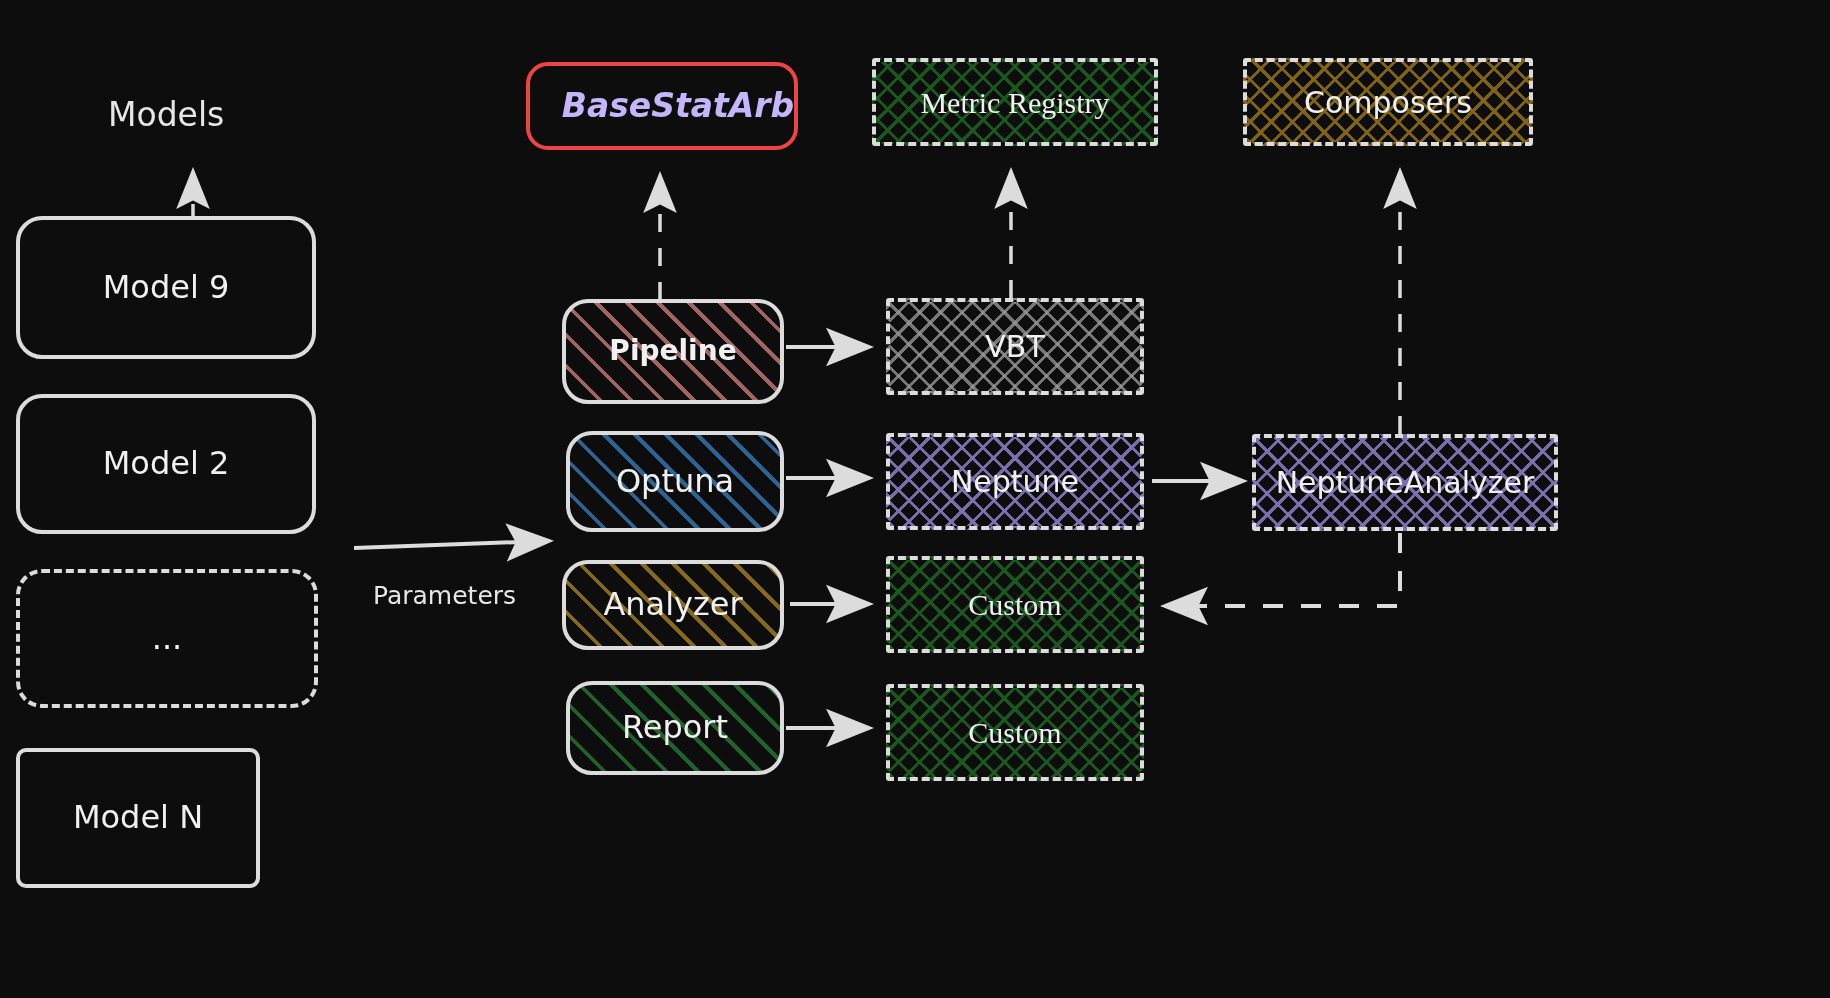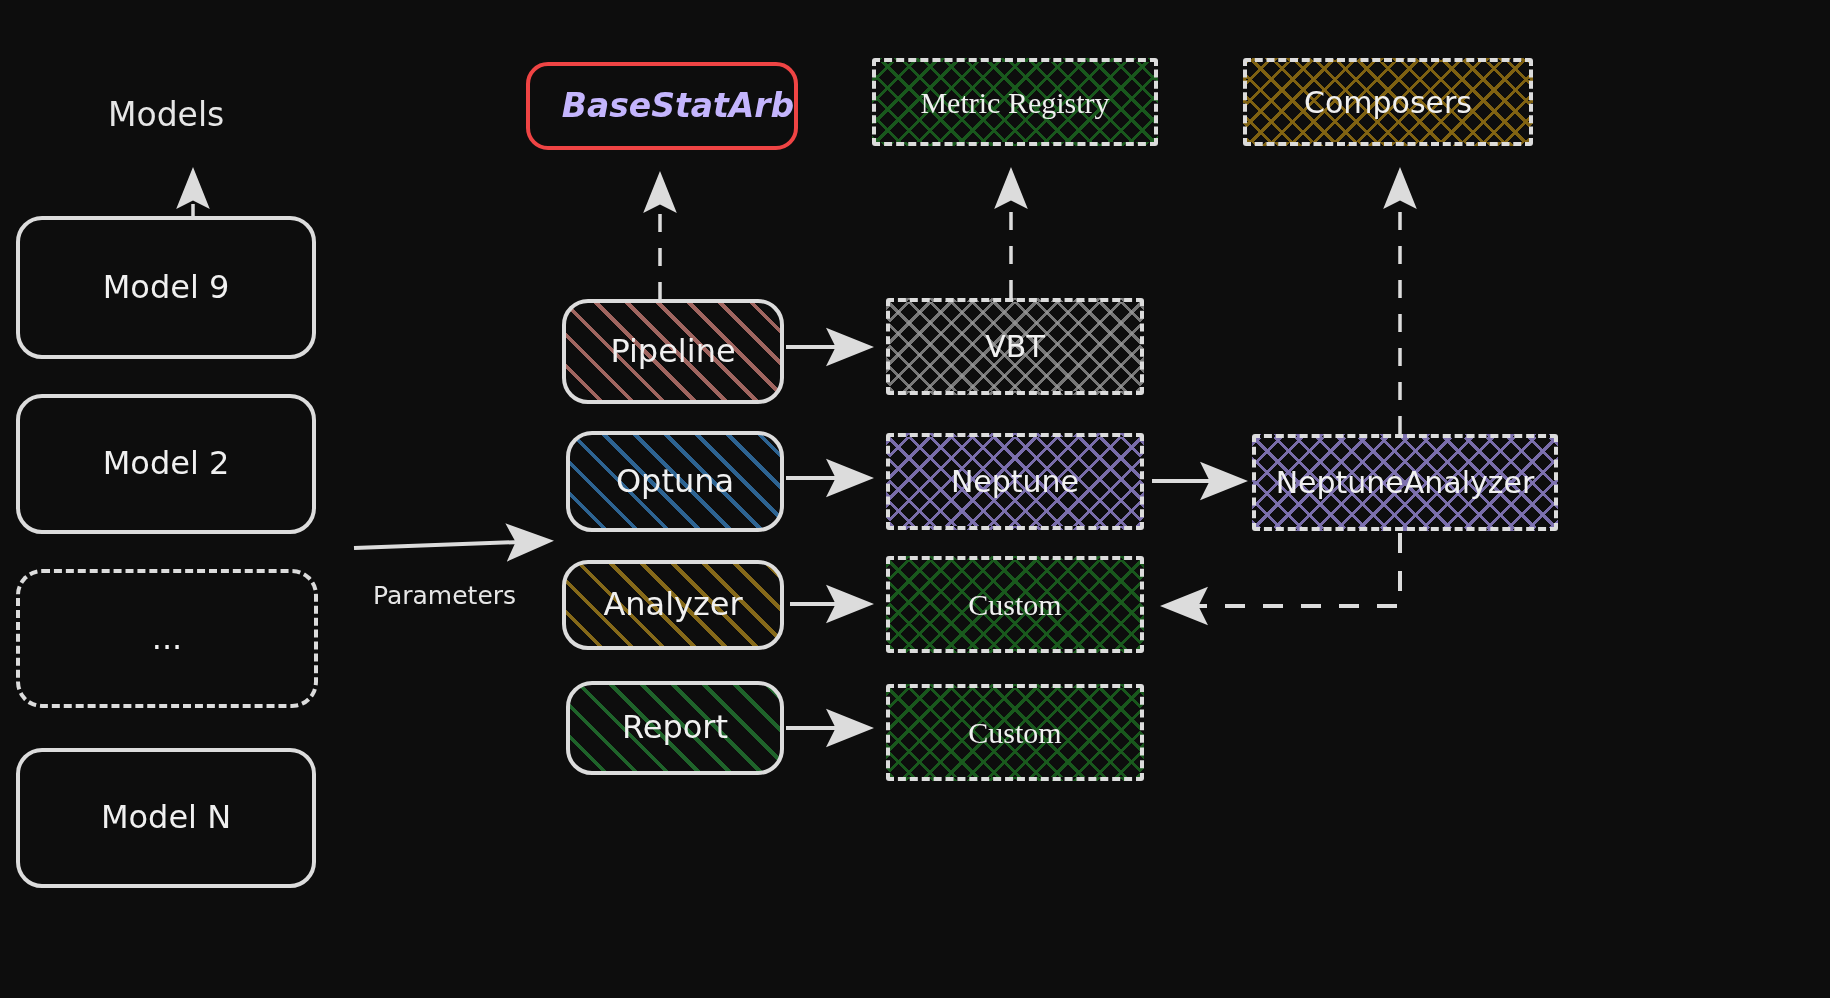--- a/index.html
+++ b/index.html
@@ -162,39 +162,39 @@
   </div>
 
   <div class="node solid-round" style="left:16px; top:346px; width:300px; height:140px; font-size:32px;">
     <span class="label">Model 2</span>
   </div>
 
   <div class="node dashed-round" style="left:16px; top:521px; width:302px; height:139px; font-size:32px;">
     <span class="label">...</span>
   </div>
 
-  <div class="node solid-round" style="left:16px; top:700px; width:300px; height:140px; font-size:32px;">
+  <div class="node solid-round" style="left:16px; top:700px; width:244px; height:140px; font-size:32px;border-radius:10px;">
     <span class="label">Model N</span>
   </div>
 
   <div class="free-label" style="left:373px; top:533px; font-size:25px;">Parameters</div>
 
   <div class="node accent-round" style="left:526px; top:14px; width:272px; height:88px; font-size:33px; font-style:italic; font-weight:bold;">
     <span class="label">BaseStatArb</span>
   </div>
 
   <div class="node dashed-square cross-darkgreen" style="left:872px; top:10px; width:286px; height:88px; font-size:30px;">
     <span class="label">Metric Registry</span>
   </div>
 
   <div class="node dashed-square cross-gold" style="left:1243px; top:10px; width:290px; height:88px; font-size:30px;">
     <span class="label">Composers</span>
   </div>
 
-  <div class="node solid-round hatch-red" style="left:562px; top:251px; width:222px; height:105px; font-size:32px;">
+  <div class="node solid-round hatch-red" style="left:562px; top:251px; width:222px; height:105px; font-size:28px;font-weight:bold;">
     <span class="label">Pipeline</span>
   </div>
 
   <div class="node solid-round hatch-blue" style="left:566px; top:383px; width:218px; height:101px; font-size:32px;">
     <span class="label">Optuna</span>
   </div>
 
   <div class="node solid-round hatch-olive" style="left:562px; top:512px; width:222px; height:90px; font-size:32px;">
     <span class="label">Analyzer</span>
   </div>

